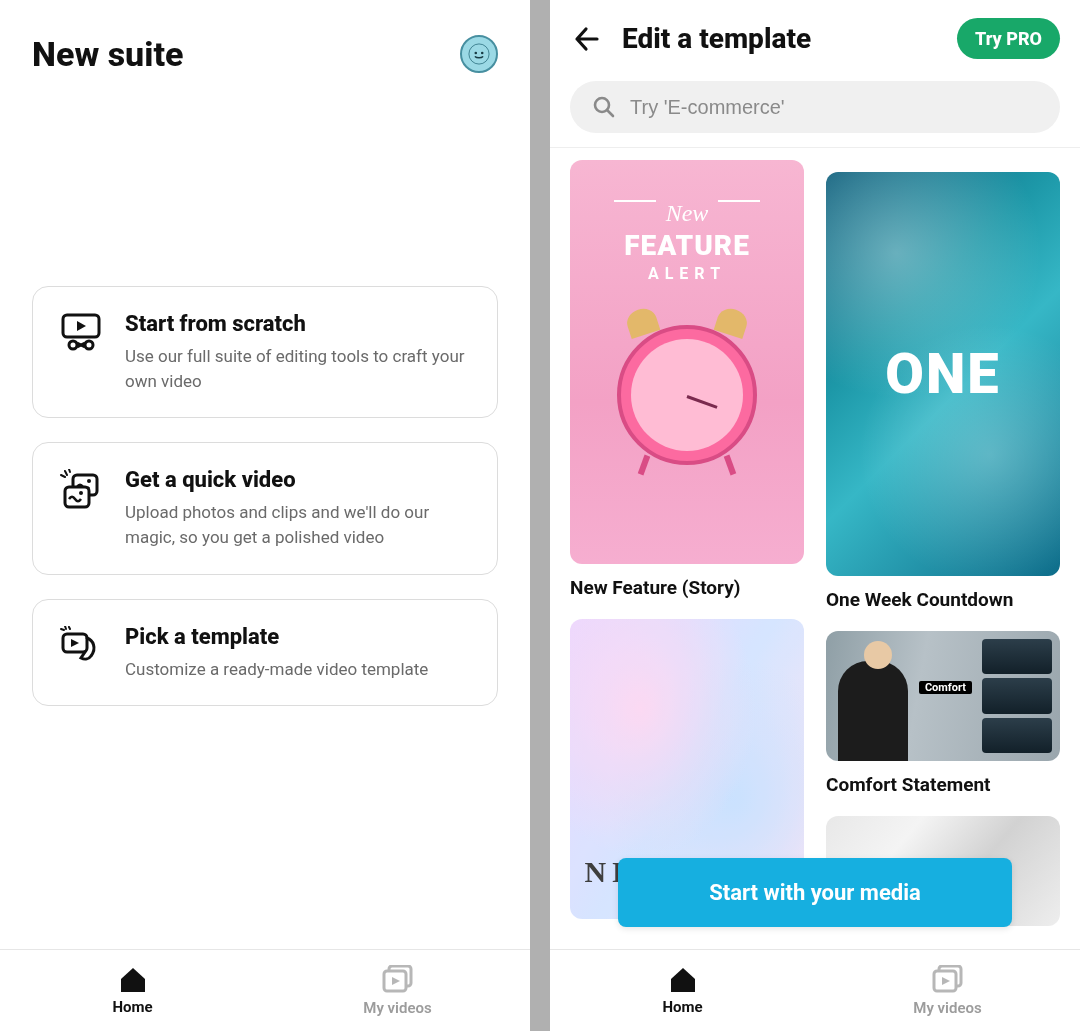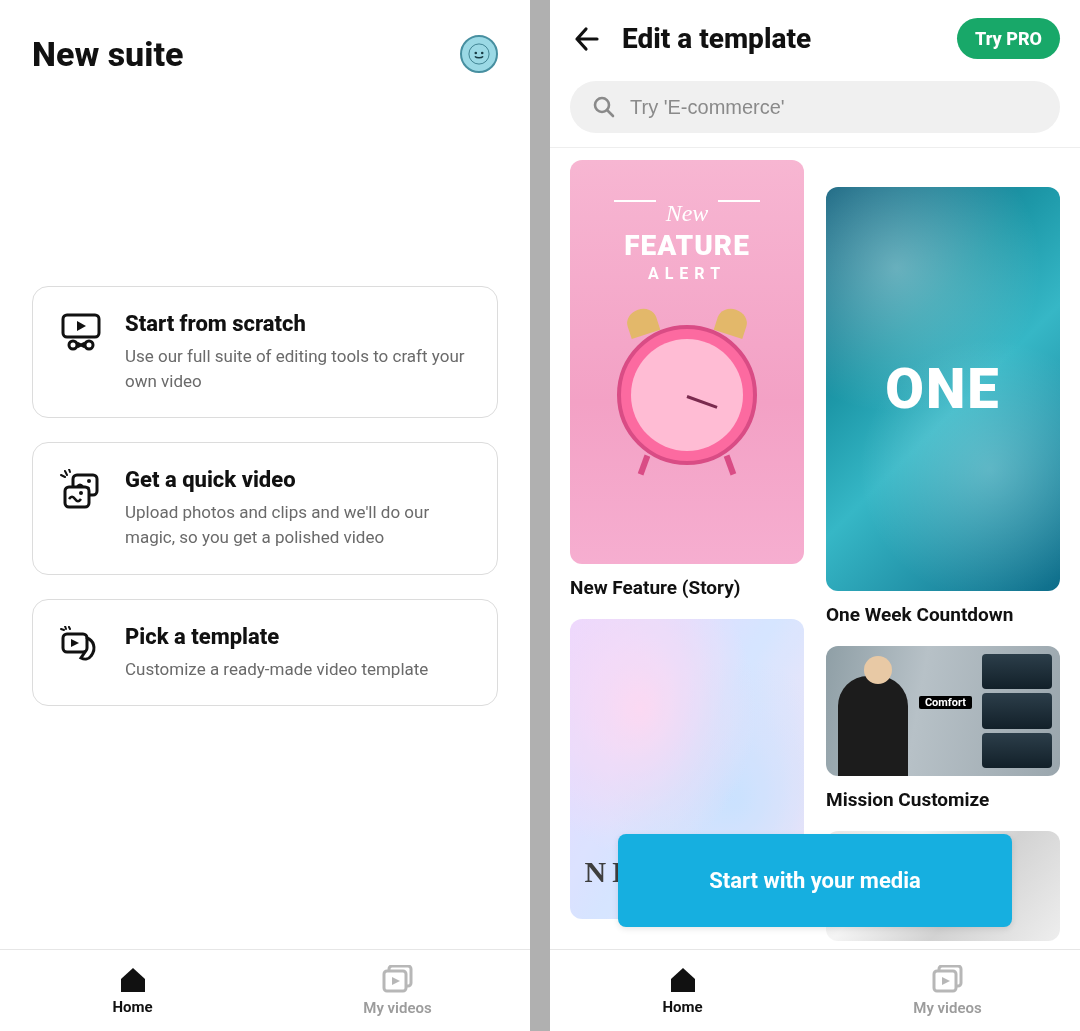--- a/index.html
+++ b/index.html
@@ -201,21 +201,21 @@
   .clock .stand-r{right:20px;transform:rotate(-20deg);}
   .clock .face{position:absolute;inset:10px;border-radius:50%;background:#ffbcd4;}
 
   .tpl2 {
     height: 404px;
     background:
       radial-gradient(circle at 30% 20%, rgba(255,255,255,.35), transparent 40%),
       radial-gradient(circle at 70% 70%, rgba(255,255,255,.25), transparent 40%),
       linear-gradient(135deg,#0d5e7b,#1d98a8 35%,#36b7c6 55%,#0e6d8a);
     display:flex;align-items:center;justify-content:center;
-    color:#fff;font-size:56px;font-weight:900;letter-spacing:2px;margin-top:15px;
+    color:#fff;font-size:56px;font-weight:900;letter-spacing:2px;
   }
 
   .tpl3 {
     height: 300px;
     background:
       radial-gradient(ellipse at 30% 30%, rgba(255,210,240,.9), transparent 50%),
       radial-gradient(ellipse at 70% 60%, rgba(190,220,255,.9), transparent 55%),
       linear-gradient(120deg,#e9d2ff,#cfe1ff,#ffe0f2);
     display:flex;align-items:flex-end;justify-content:center;
     padding-bottom:30px;
@@ -253,21 +253,21 @@
 
   .start-media-btn{
     position:absolute;
     left:68px; right:68px;
     bottom:104px;
     background:#16afe0;
     color:#fff;
     font-size:22px;
     font-weight:700;
     text-align:center;
-    padding:34px 10px;
+    padding:22px 10px;
     border-radius:8px;
     cursor:pointer;
     box-shadow:0 2px 6px rgba(0,0,0,.1);
   }
 </style>
 </head>
 <body>
 
 <div class="wrap">
 
@@ -409,21 +409,21 @@
         <div class="tpl-card tpl4">
           <div class="person"></div>
             <div class="head"></div>
           <div class="screens">
               <div class="scr"></div>
               <div class="scr"></div>
               <div class="scr"></div>
             </div>
           <div class="tag">Comfort</div>
         </div>
-        <div class="tpl-label">Mission Customize</div>
+        <div class="tpl-label">Comfort Statement</div>
 
         <div class="tpl-card tpl5"></div>
       </div>
     </div>
 
     <div class="start-media-btn">Start with your media</div>
 
     <div class="bottom-nav">
       <div class="nav-item nav-active">
         <svg width="30" height="28" viewBox="0 0 30 28">

